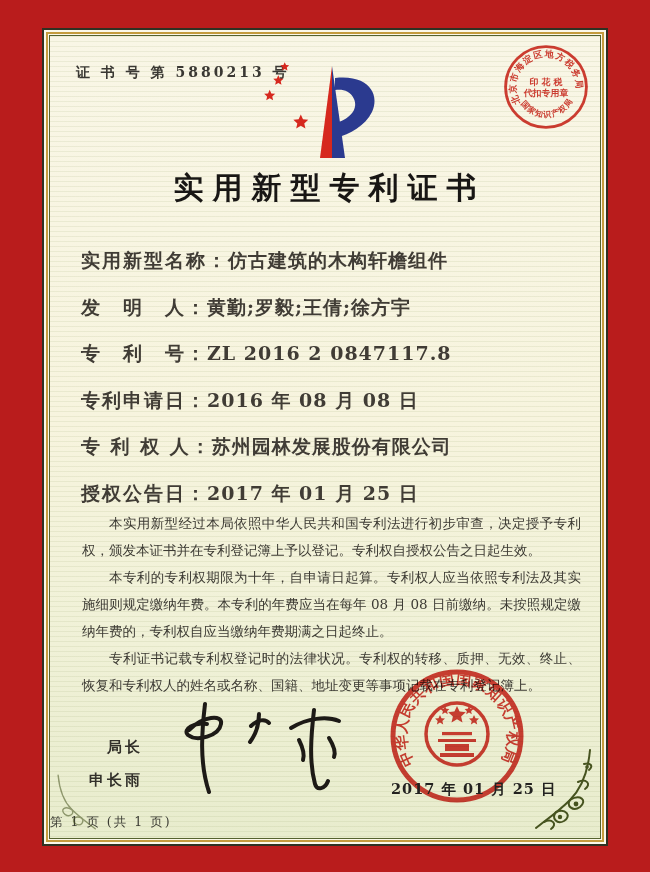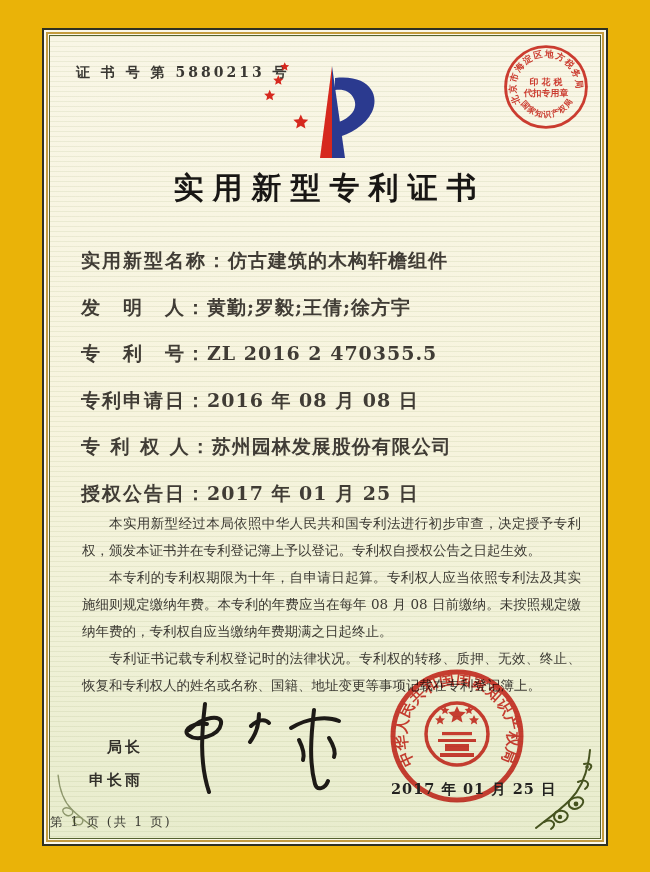--- a/index.html
+++ b/index.html
@@ -2,21 +2,21 @@
 <html><head>
 <meta charset="utf-8">
 <style>
   * { margin:0; padding:0; box-sizing:border-box; }
   body {
     width:650px; height:872px;
     font-family:"DejaVu Serif","Liberation Serif",serif;
     background:#fcf9ee;
     position:relative; overflow:hidden;
   }
-  .page { position:absolute; inset:0; background:#eab308; }
+  .page { position:absolute; inset:0; background:#b91c1c; }
 
   
   .frame {
     position:absolute; left:42px; top:28px; width:566px; height:818px;
     border:2px solid #2f3122; padding:2px; background:#fbf8ea;
   }
   .frame-gold { width:100%; height:100%; border:2px solid #c49b3e; padding:1px; }
   .frame-green {
     width:100%; height:100%; border:1px solid #55622e; position:relative; overflow:hidden;
     background:
@@ -118,21 +118,21 @@
         <div class="title">实用新型专利证书</div>
 
         <div class="fields">
           <div class="field-row">
             <span class="lbl">实用新型名称：</span><span class="val">仿古建筑的木构轩檐组件</span>
           </div>
           <div class="field-row">
             <span class="lbl">发　明　人：</span><span class="val">黄勤;罗毅;王倩;徐方宇</span>
           </div>
           <div class="field-row">
-            <span class="lbl">专　利　号：</span><span class="val">ZL 2016 2 470355.5</span>
+            <span class="lbl">专　利　号：</span><span class="val">ZL 2016 2 0847117.8</span>
           </div>
           <div class="field-row">
             <span class="lbl">专利申请日：</span><span class="val">2016 年 08 月 08 日</span>
           </div>
           <div class="field-row">
             <span class="lbl">专 利 权 人：</span><span class="val">苏州园林发展股份有限公司</span>
           </div>
           <div class="field-row">
             <span class="lbl">授权公告日：</span><span class="val">2017 年 01 月 25 日</span>
           </div>

